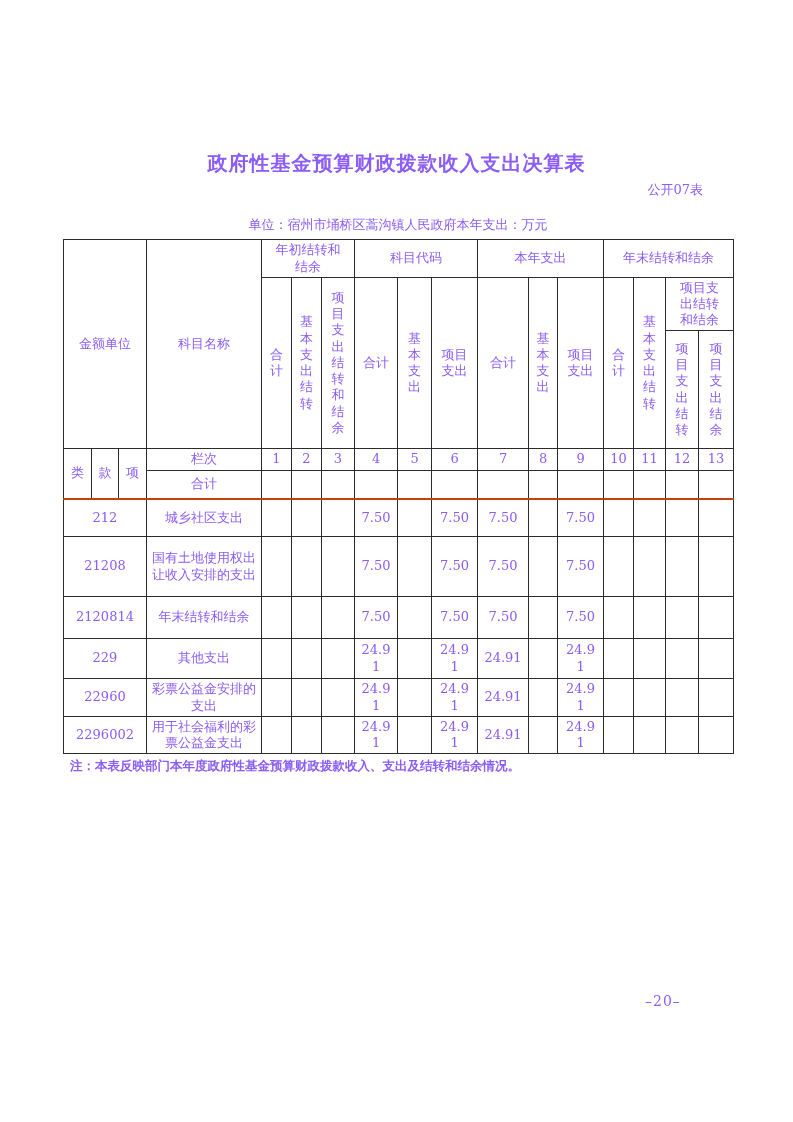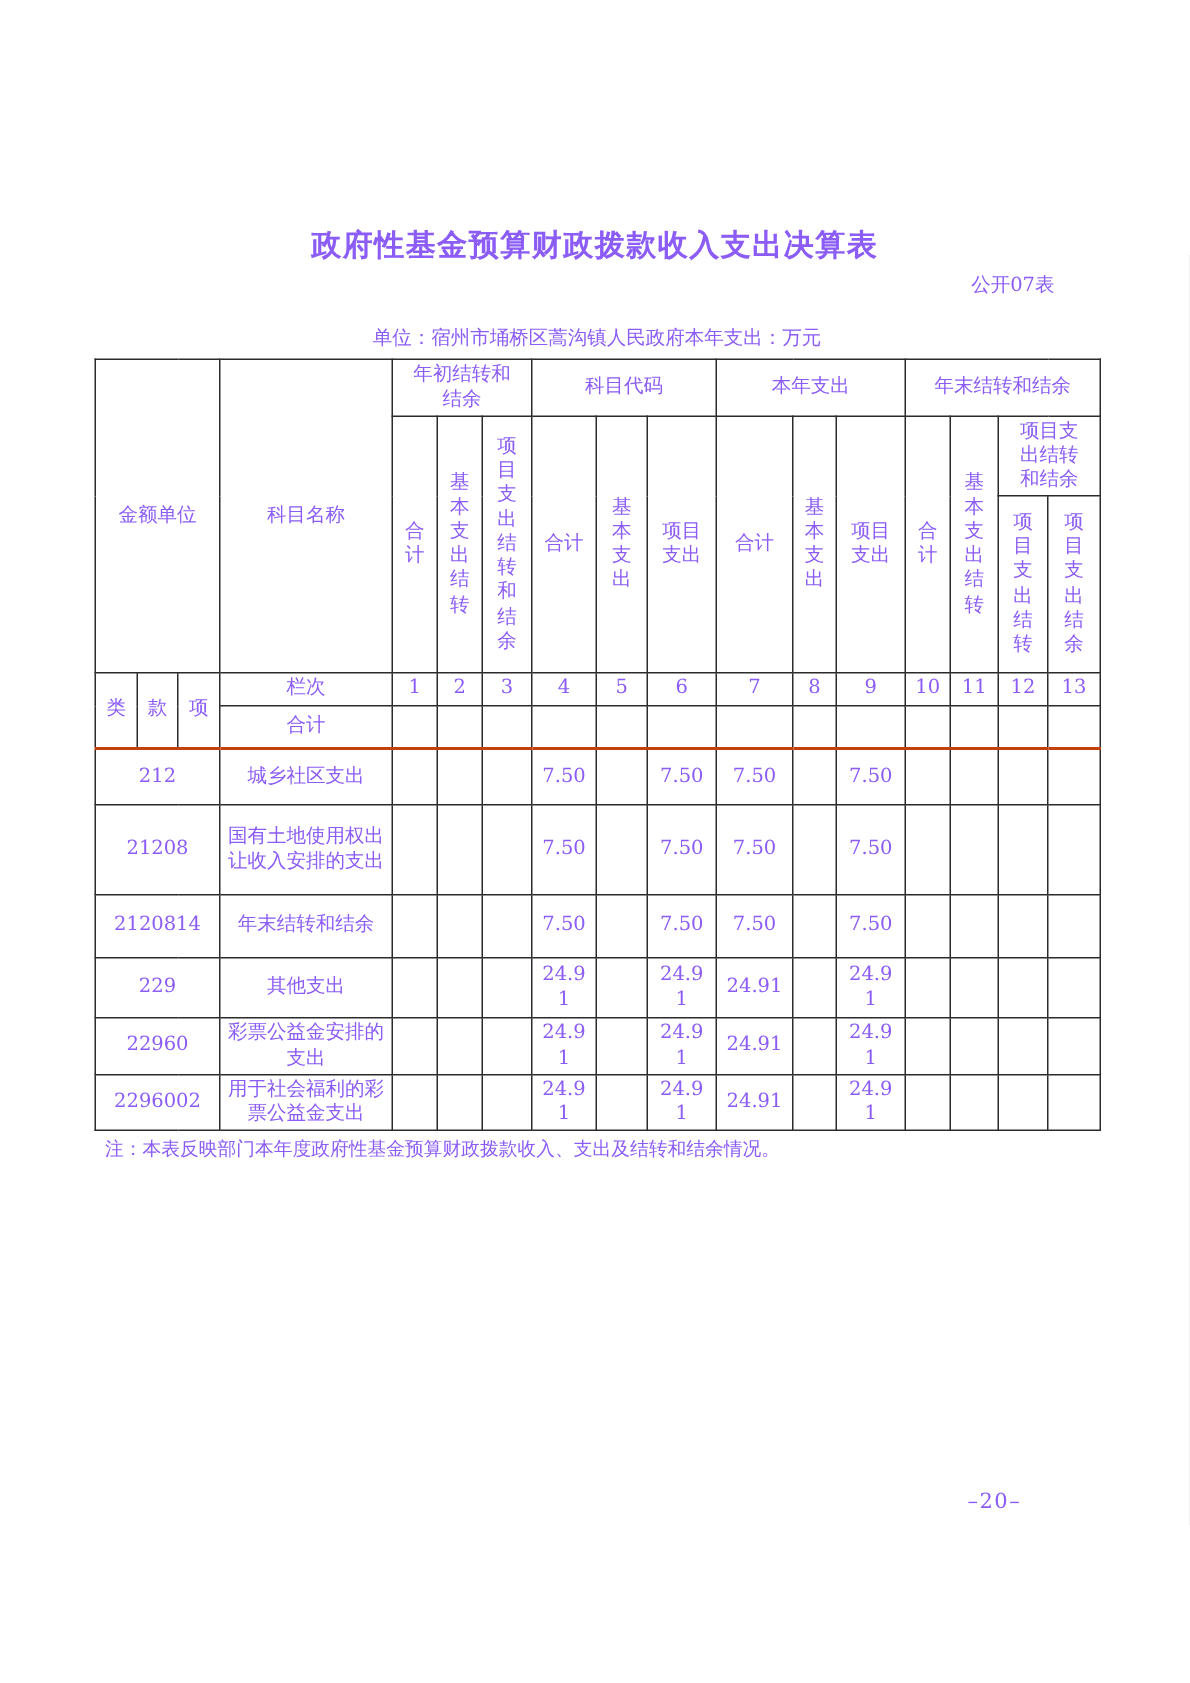--- a/index.html
+++ b/index.html
@@ -39,20 +39,21 @@
   
   .v1{display:inline-block;width:15px;word-break:break-all;}
   .v2{display:inline-block;width:28px;word-break:break-all;}
   .v3{display:inline-block;width:41px;word-break:break-all;}
   .w5{display:inline-block;max-width:68px;word-break:break-all;}
   .num-narrow{display:inline-block;max-width:36px;word-break:break-all;}
   tr.first-data td{border-top:2px solid #c2410c;}
   .note{
     position:absolute;top:758px;left:70px;width:680px;
     font-size:12.5px;
+    font-weight:bold;
   }
   .page-num{
     position:absolute;top:993px;left:645px;
     font-size:14px;letter-spacing:1px;
   }
 </style>
 </head>
 <body>
 
 <div class="page">

